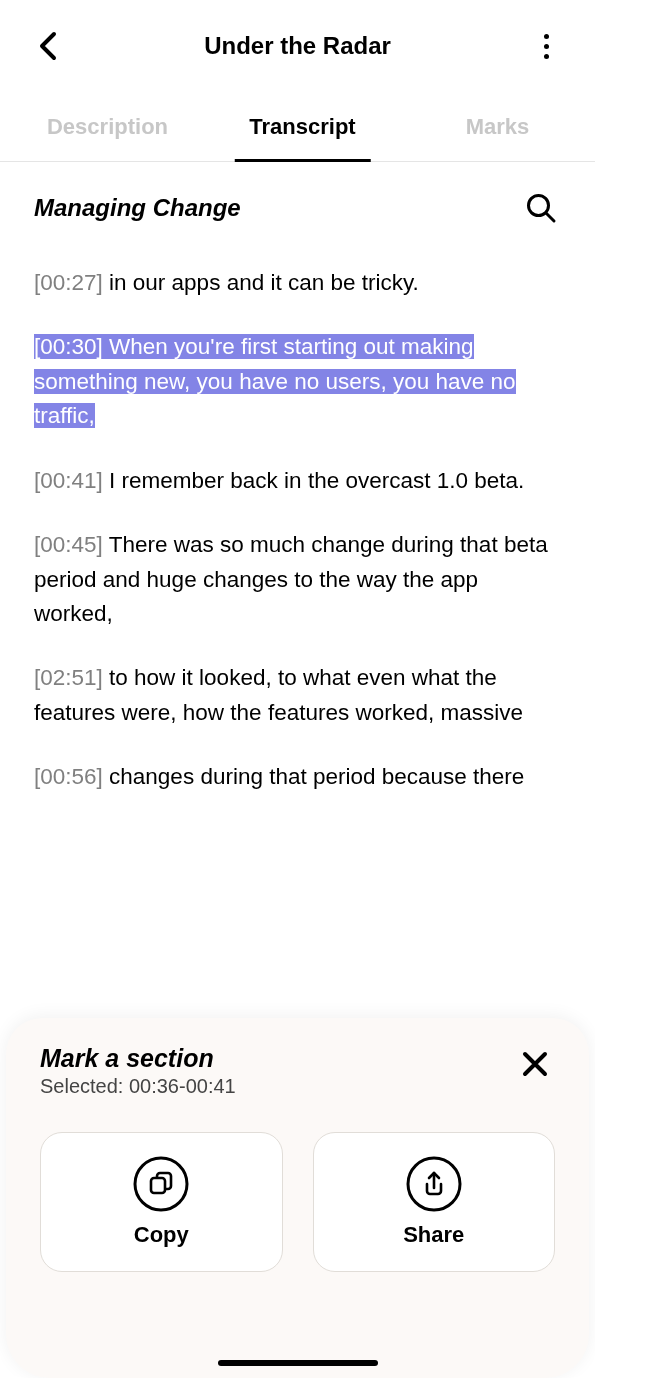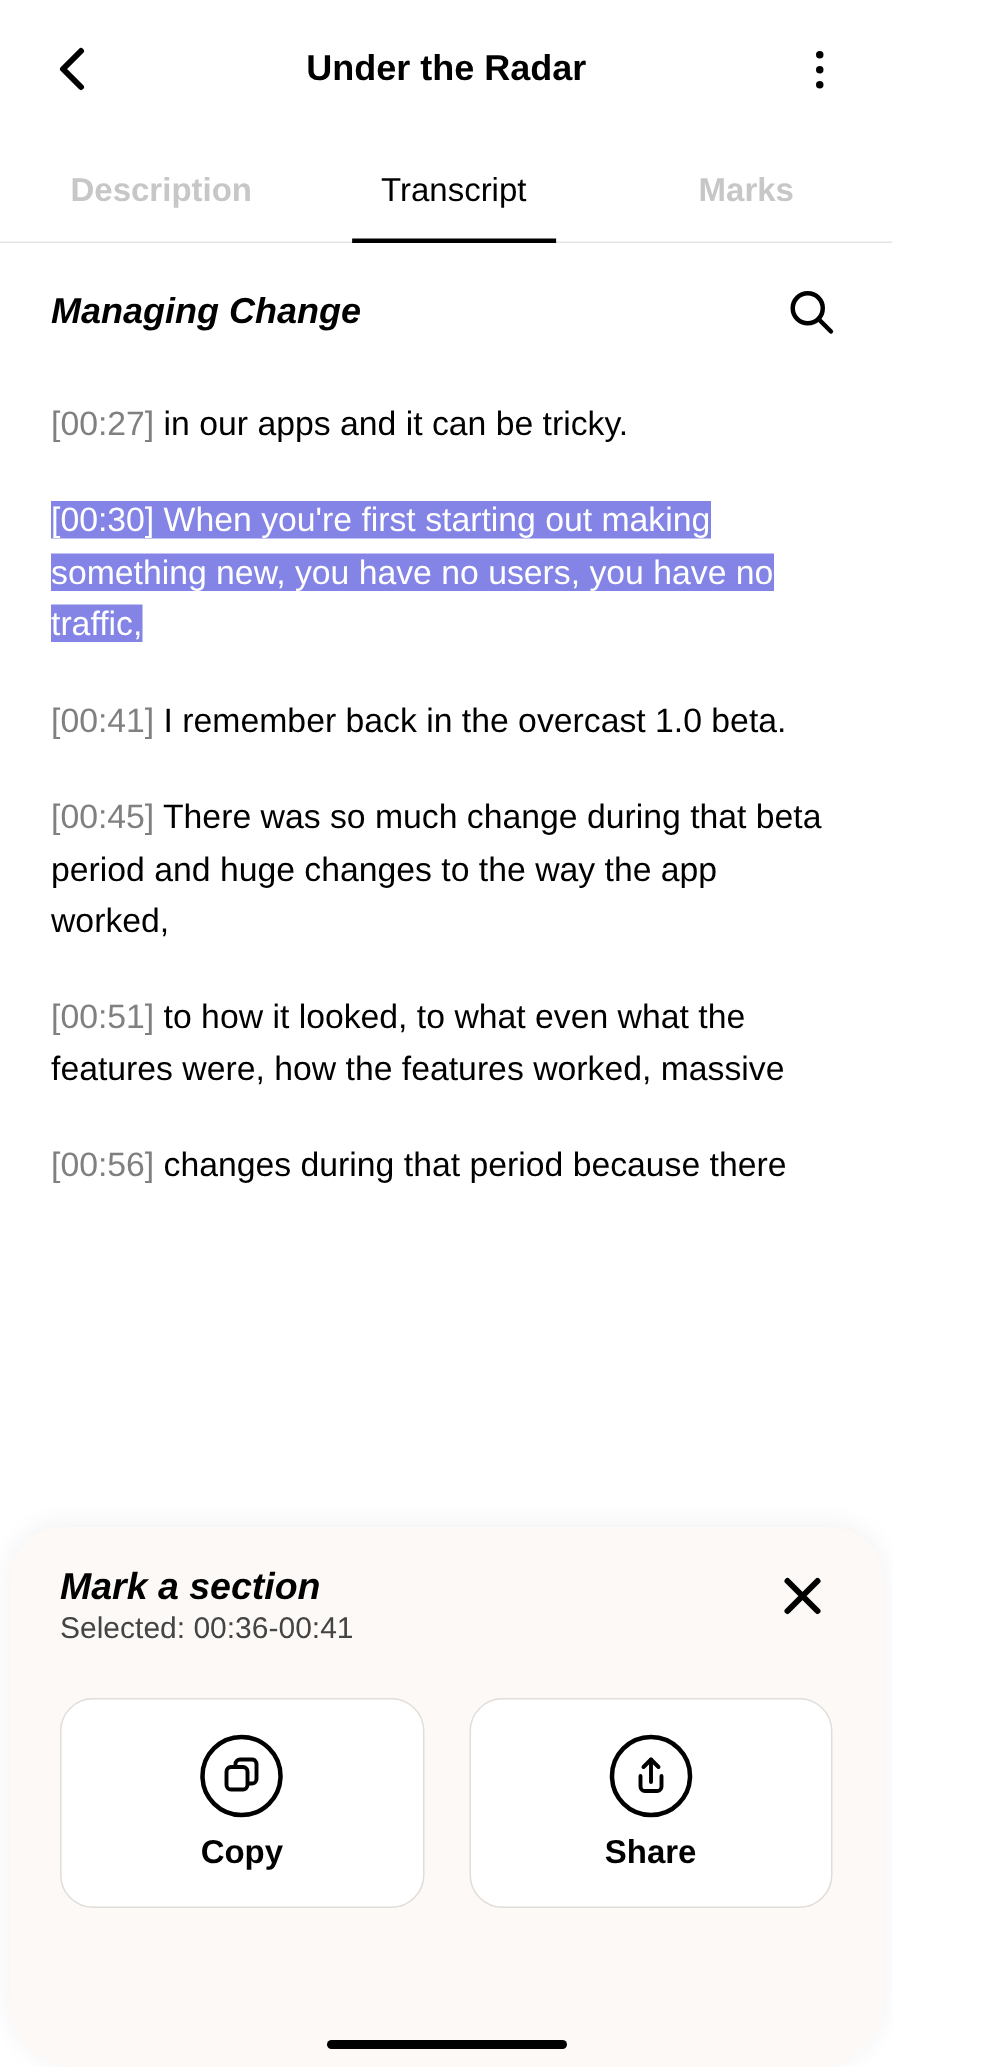--- a/index.html
+++ b/index.html
@@ -31,21 +31,21 @@
     height: 70px;
     display:flex; align-items:stretch; justify-content:flex-start;
     border-bottom: 1px solid #e5e5e5;
     padding-left: 10px;
   }
   .tab {
     flex:1; display:flex; align-items:center; justify-content:center;
     font-size: 22px; font-weight: 600; color:#c7c7c7;
     position:relative;
   }
-  .tab.active { color:#000; font-weight: 400; }
+  .tab.active { color:#000; font-weight: 700; }
   .tab.active::after {
     content:""; position:absolute; left:50%; transform:translateX(-50%);
     bottom:-1px; height:3px; width: 70%; background:#000;
   }
 
   
   .section-head {
     display:flex; align-items:center; justify-content:space-between;
     padding: 26px 34px 8px 34px;
     font-style: italic;
@@ -143,21 +143,21 @@
         </svg>
       </span>
     </div>
   </div>
 
   <div class="transcript" id="transcript">
       <p class="seg"><span class="ts">[00:27]</span><span> in our apps and it can be tricky.</span></p>
       <div class="seg-wrap"><span class="seg selected"><span class="ts">[00:30]</span><span> When you're first starting out making something new, you have no users, you have no traffic,</span></span></div>
       <p class="seg"><span class="ts">[00:41]</span><span> I remember back in the overcast 1.0 beta.</span></p>
       <p class="seg"><span class="ts">[00:45]</span><span> There was so much change during that beta period and huge changes to the way the app worked,</span></p>
-      <p class="seg"><span class="ts">[00:51]</span><span> to how it looked, to what even what the features were, how the features worked, massive</span></p>
+      <p class="seg"><span class="ts">[02:51]</span><span> to how it looked, to what even what the features were, how the features worked, massive</span></p>
       <p class="seg"><span class="ts">[00:56]</span><span> changes during that period because there</span></p>
     </div>
 
   <div class="sheet">
     <div class="sheet-top">
       <div>
         <div class="sheet-title">Mark a section</div>
         <div class="sheet-sub">Selected: 00:36-00:41</div>
       </div>
       <div class="close-btn">

